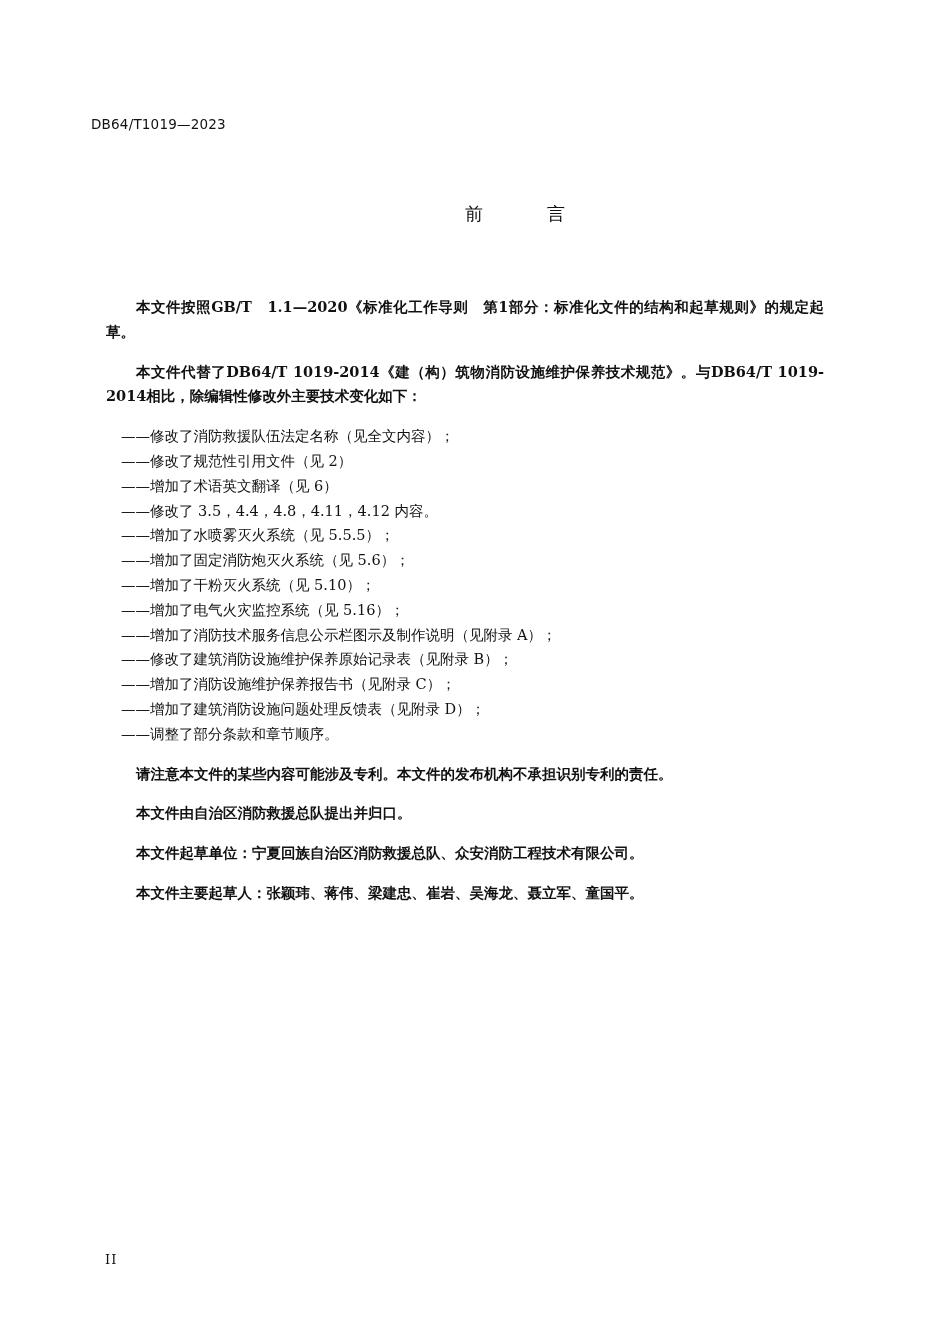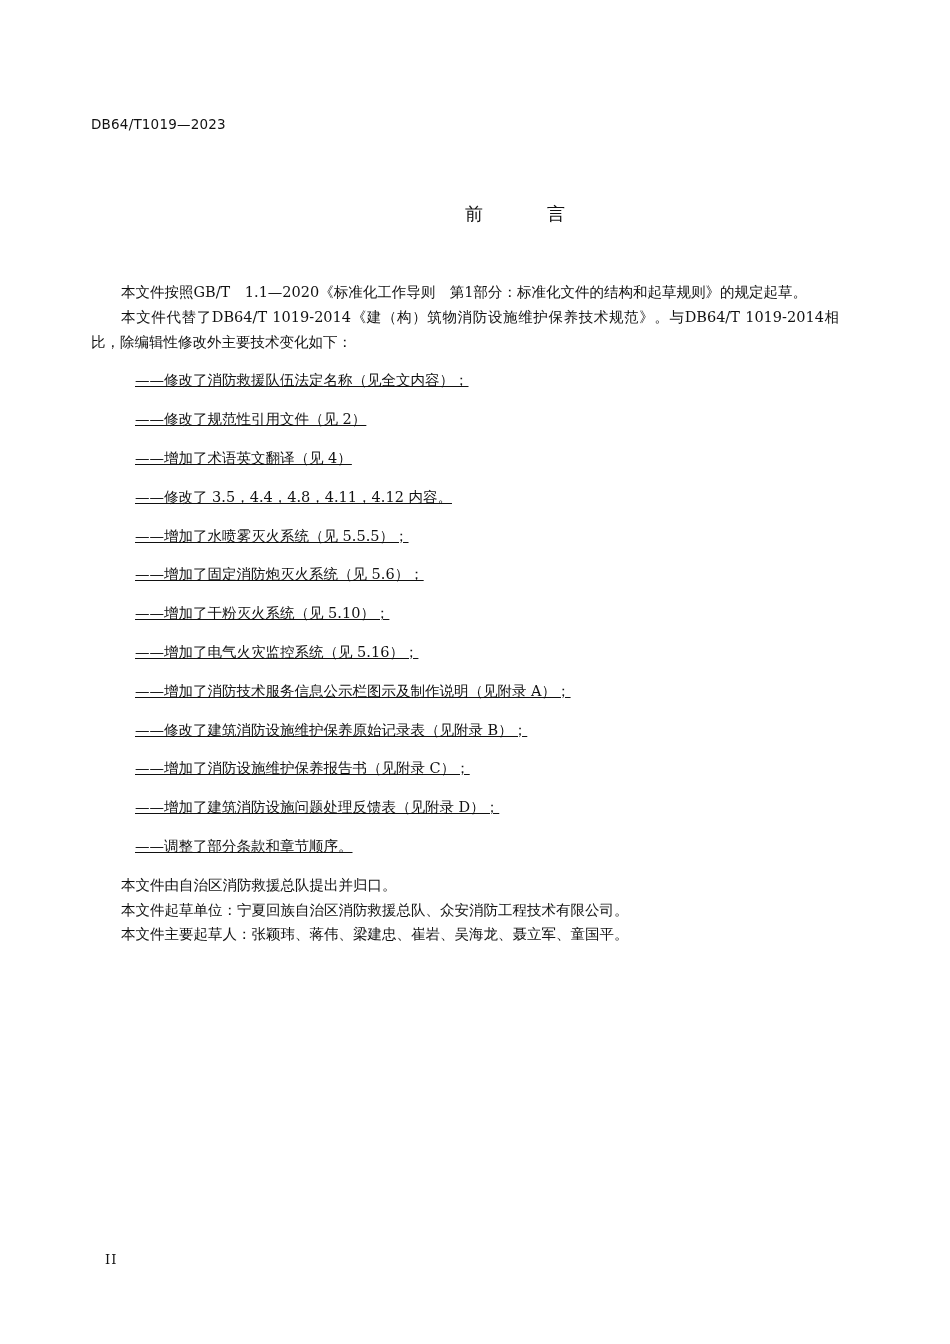--- a/index.html
+++ b/index.html
@@ -41,27 +41,27 @@
     .content {
       position: absolute;
       left: 91px;
       top: 280px;
       width: 748px;
       font-size: 14.5px;
       line-height: 24.8px;
     }
     .para {
       text-indent: 30px;
-      margin: 0;
+      margin: 15px;
       text-align: justify;
+      font-weight: bold;
     }
     .dash-item {
-      margin: 14px;
+      margin: 0;
       padding-left: 30px;
-      text-decoration: underline;
     }
     .page-num {
       position: absolute;
       left: 105px;
       top: 1252px;
       font-size: 13px;
       letter-spacing: 1px;
     }
   </style>
 </head>
@@ -73,31 +73,32 @@
   <span>前</span><span class="gap"></span><span>言</span>
 </div>
 
 <div class="content">
   <p class="para">本文件按照GB/T　1.1—2020《标准化工作导则　第1部分：标准化文件的结构和起草规则》的规定起草。</p>
   <p class="para">本文件代替了DB64/T 1019-2014《建（构）筑物消防设施维护保养技术规范》。与DB64/T 1019-2014相比，除编辑性修改外主要技术变化如下：</p>
 
   <div>
     <p class="dash-item">——修改了消防救援队伍法定名称（见全文内容）；</p>
     <p class="dash-item">——修改了规范性引用文件（见 2）</p>
-    <p class="dash-item">——增加了术语英文翻译（见 4）</p>
+    <p class="dash-item">——增加了术语英文翻译（见 6）</p>
     <p class="dash-item">——修改了 3.5，4.4，4.8，4.11，4.12 内容。</p>
     <p class="dash-item">——增加了水喷雾灭火系统（见 5.5.5）；</p>
     <p class="dash-item">——增加了固定消防炮灭火系统（见 5.6）；</p>
     <p class="dash-item">——增加了干粉灭火系统（见 5.10）；</p>
     <p class="dash-item">——增加了电气火灾监控系统（见 5.16）；</p>
     <p class="dash-item">——增加了消防技术服务信息公示栏图示及制作说明（见附录 A）；</p>
     <p class="dash-item">——修改了建筑消防设施维护保养原始记录表（见附录 B）；</p>
     <p class="dash-item">——增加了消防设施维护保养报告书（见附录 C）；</p>
     <p class="dash-item">——增加了建筑消防设施问题处理反馈表（见附录 D）；</p>
     <p class="dash-item">——调整了部分条款和章节顺序。</p>
   </div>
 
+  <p class="para">请注意本文件的某些内容可能涉及专利。本文件的发布机构不承担识别专利的责任。</p>
   <p class="para">本文件由自治区消防救援总队提出并归口。</p>
   <p class="para">本文件起草单位：宁夏回族自治区消防救援总队、众安消防工程技术有限公司。</p>
   <p class="para">本文件主要起草人：张颖玮、蒋伟、梁建忠、崔岩、吴海龙、聂立军、童国平。</p>
 </div>
 
 <div class="page-num">II</div>
 
 </body></html>

